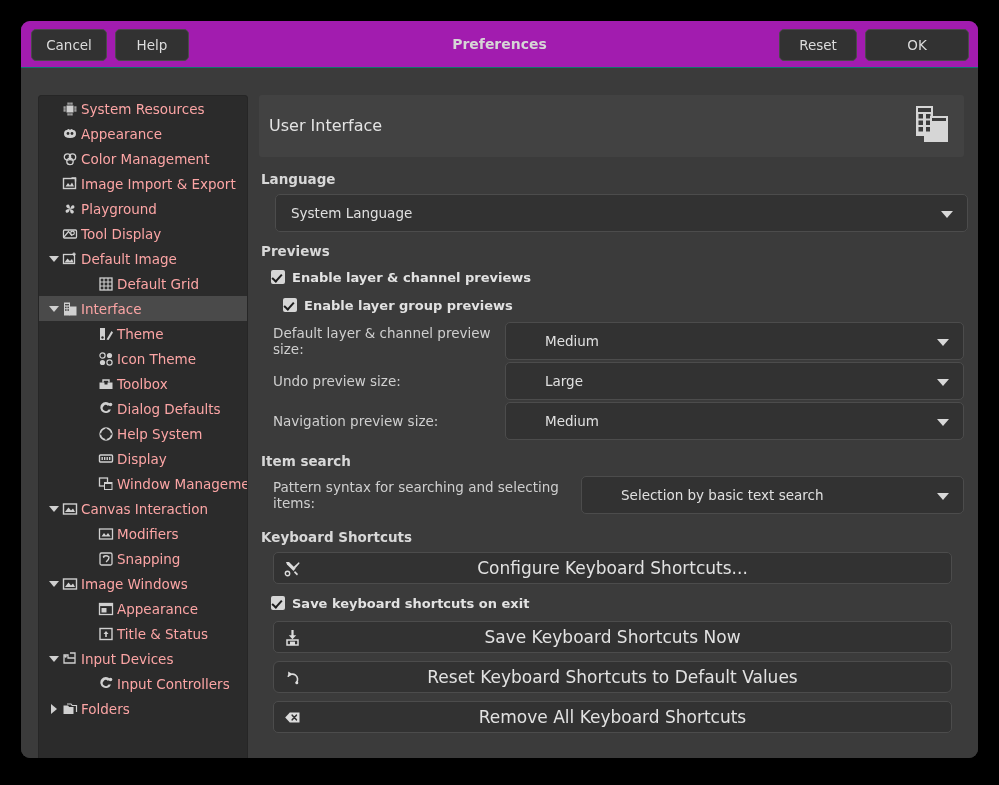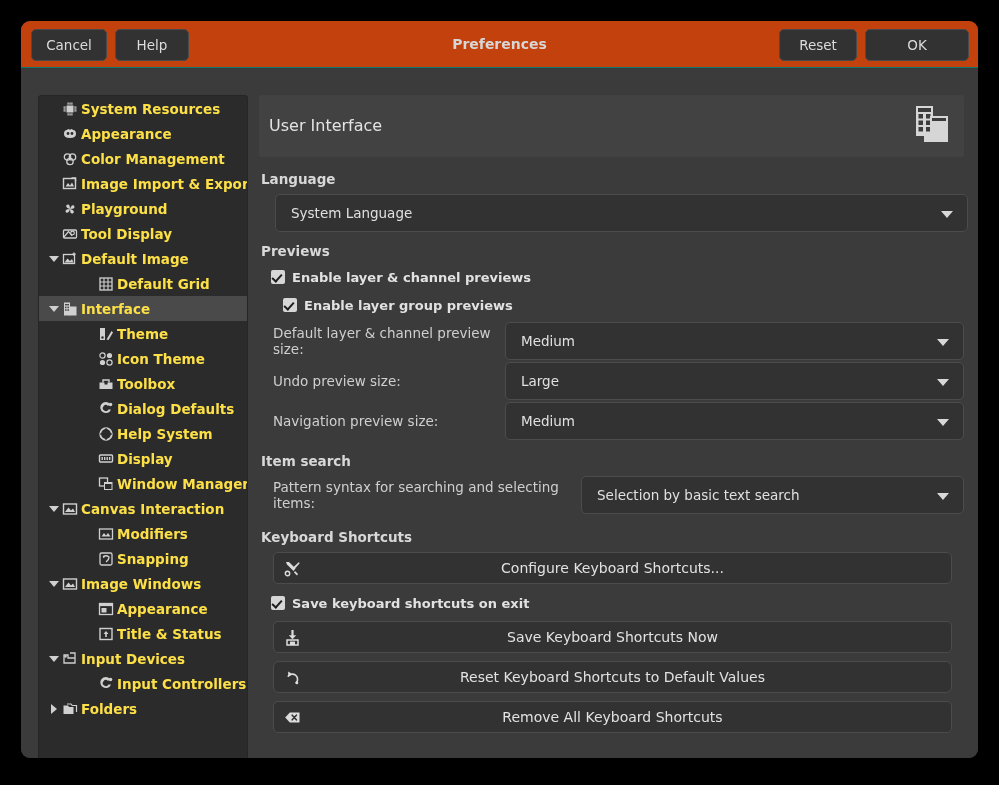--- a/index.html
+++ b/index.html
@@ -25,21 +25,21 @@
     background: #3b3b3b;
     border-radius: 9px;
     overflow: hidden;
     box-sizing: border-box;
   }
 
   
   #titlebar {
     position: relative;
     height: 46px;
-    background: #c2410c;
+    background: #a21caf;
     border-bottom: 7px solid #0f766e;
     padding-left: 19px;
   }
   .tbtn {
     position: absolute;
     top: 8px;
     height: 32px;
     background: #323232;
     border: 1px solid #4a4a4a;
     border-radius: 5px;
@@ -87,26 +87,25 @@
     border: 1px solid #262626;
     border-radius: 3px;
     overflow: hidden;
     box-sizing: border-box;
   }
   .tree-row {
     position: relative;
     height: 25px;
     display: flex;
     align-items: center;
-    color: #fde047;
+    color: #fca5a5;
     font-size: 13.5px;
     white-space: nowrap;
     cursor: pointer;
     user-select: none;
-    font-weight: bold;
   }
   .tree-row.selected { background: #4a4a4a; }
   .twisty {
     width: 14px;
     height: 25px;
     flex: 0 0 14px;
     position: relative;
   }
   .twisty.down::before {
     content: "";
@@ -245,35 +244,35 @@
     margin-bottom: 2px;
   }
   .field-label {
     color: #cfcfcf;
     font-size: 13.5px;
     text-align: left;
     padding-left: 14px;
     box-sizing: border-box;
     flex: 0 0 auto;
   }
-  .field-row .combo { flex: 1 1 auto; }
+  .field-row .combo { flex: 1 1 auto; padding-left: 24px; }
 
   
   .shbtn {
     position: relative;
     height: 32px;
     background: #323232;
     border: 1px solid #4c4c4c;
     border-radius: 5px;
     margin-bottom: 8px;
     display: flex;
     align-items: center;
     justify-content: center;
     color: #e2e2e2;
-    font-size: 14px;
+    font-size: 17px;
     cursor: pointer;
     user-select: none;
     box-sizing: border-box;
   }
   .shbtn .sh-icon {
     position: absolute;
     left: 10px;
     top: 7px;
     width: 17px;
     height: 17px;

